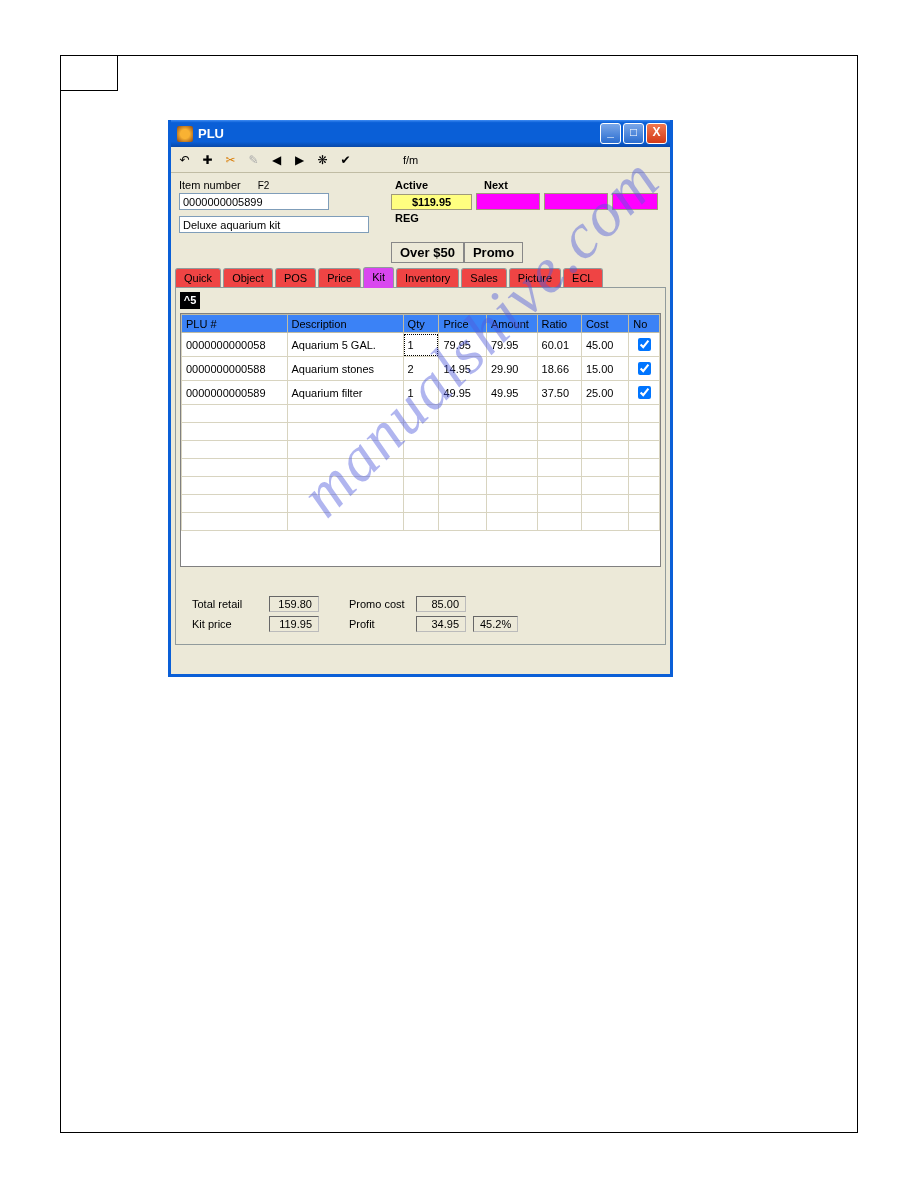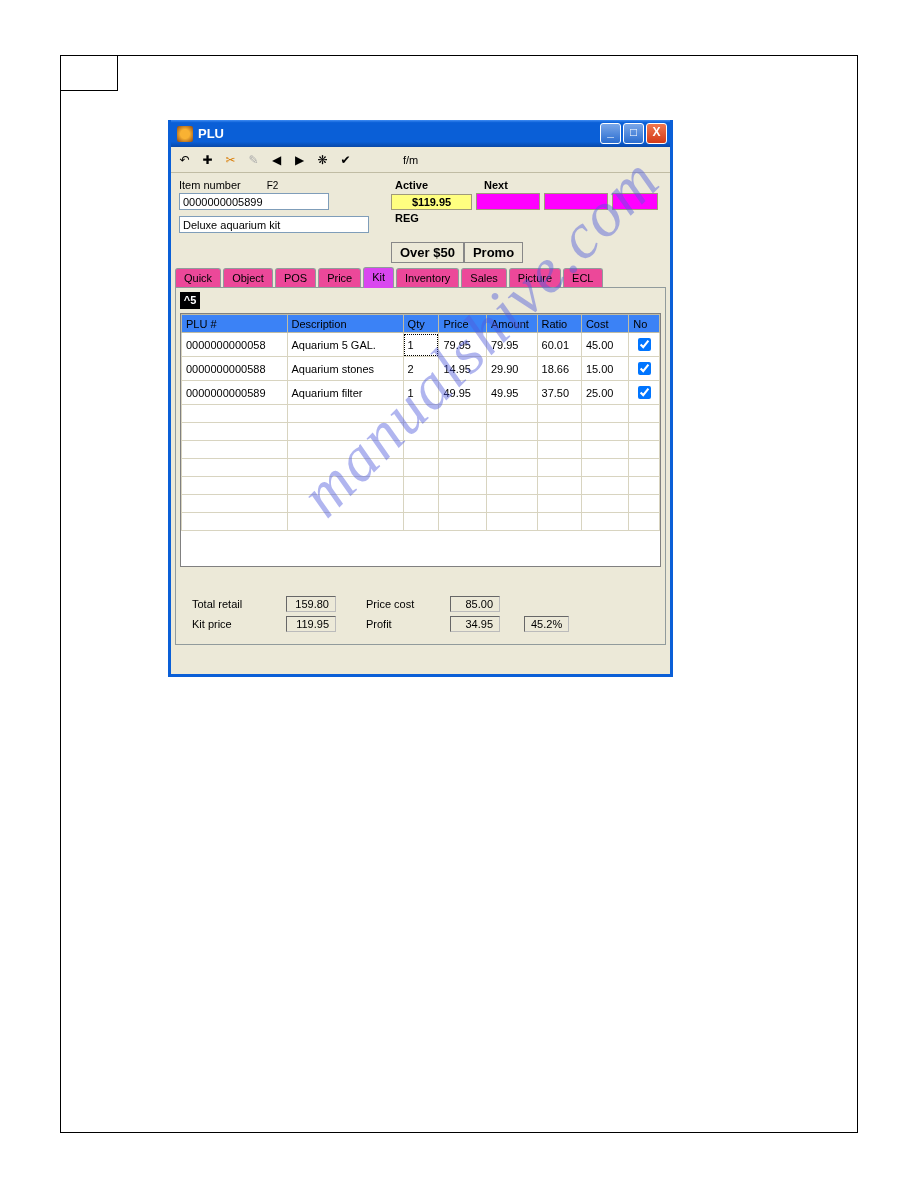--- a/index.html
+++ b/index.html
@@ -78,21 +78,21 @@
     gap: 8px;
   }
   .tb-icon { width: 15px; text-align:center; font-size: 12px; color: #000; cursor:pointer; }
   .tb-text { margin-left: 42px; color: #000; }
   .form-area {
     padding: 6px 8px 4px 8px;
     display: flex;
     gap: 12px;
   }
   .left-col { width: 200px; }
-  .label-row { display: flex; align-items:center; gap: 26px; margin-bottom:2px;}
+  .label-row { display: flex; align-items:center; gap: 17px; margin-bottom:2px;}
   .label { font-size:11px; }
   .f2 { font-size:10px; }
   input.inset {
     border: 1px solid #7f9db9;
     background: #fff;
     font-family: inherit;
     font-size: 11px;
     padding: 1px 3px;
     height: 17px;
   }
@@ -124,21 +124,21 @@
     cursor:pointer;
   }
   .tabs {
     display: flex;
     padding: 0 4px;
     align-items: flex-end;
   }
   .tab {
     border: 1px solid #919b9c;
     border-bottom: none;
-    background: #ec4899;
+    background: #ef4444;
     padding: 3px 8px;
     font-size:11px;
     margin-right: 2px;
     border-radius: 3px 3px 0 0;
     cursor:pointer;
     position:relative;
   }
   .tab.active {
     background: #d946ef;
     z-index: 2;
@@ -193,21 +193,21 @@
   }
   .chk { text-align:center; }
   .totals {
     position: absolute;
     bottom: 6px; left: 6px; right: 6px;
     display: flex;
     gap: 30px;
     padding: 6px 10px;
   }
   .totals .col { display:flex; flex-direction:column; gap:4px;}
-  .totals .row { display:flex; align-items:center; gap: 24px;}
+  .totals .row { display:flex; align-items:center; gap: 7px;}
   .val-box {
     border: 1px inset #bbb;
     background: #ece9d8;
     padding: 1px 6px;
     min-width: 50px;
     text-align: right;
     font-size:11px;
   }
   .watermark {
     position: absolute;
@@ -430,21 +430,21 @@
           <span style="width:70px;">Total retail</span>
           <span class="val-box">159.80</span>
         </div>
         <div class="row">
           <span style="width:70px;">Kit price</span>
           <span class="val-box">119.95</span>
         </div>
       </div>
       <div class="col">
         <div class="row">
-          <span style="width:60px;">Price cost</span>
+          <span style="width:60px;">Promo cost</span>
           <span class="val-box">85.00</span>
         </div>
         <div class="row">
           <span style="width:60px;">Profit</span>
           <span class="val-box">34.95</span>
           <span class="val-box" style="min-width:40px;">45.2%</span>
         </div>
       </div>
     </div>
   </div>

